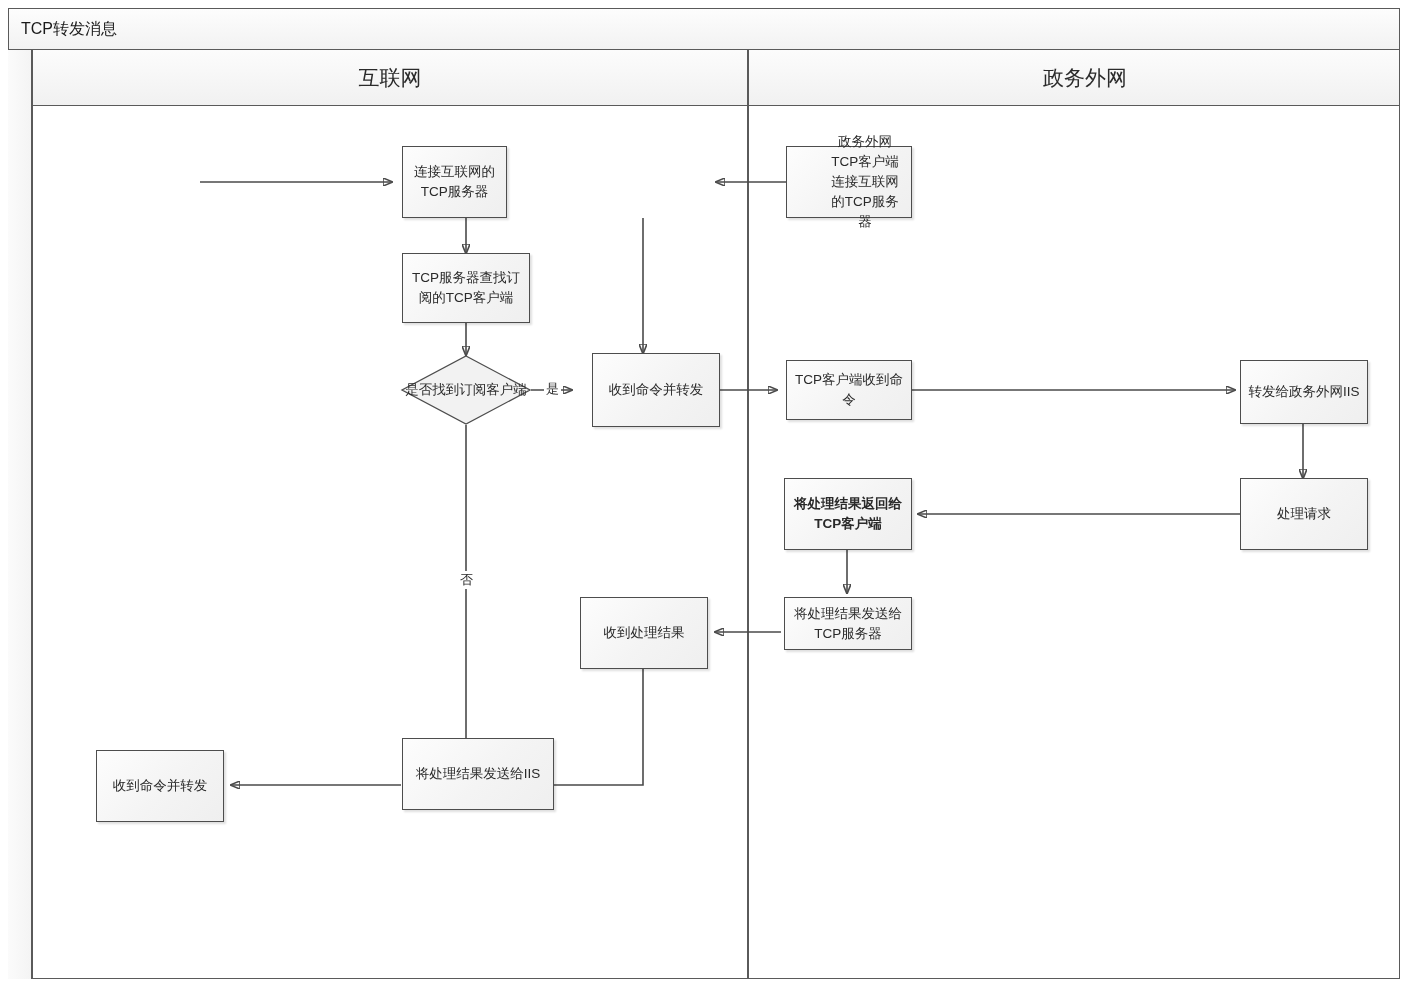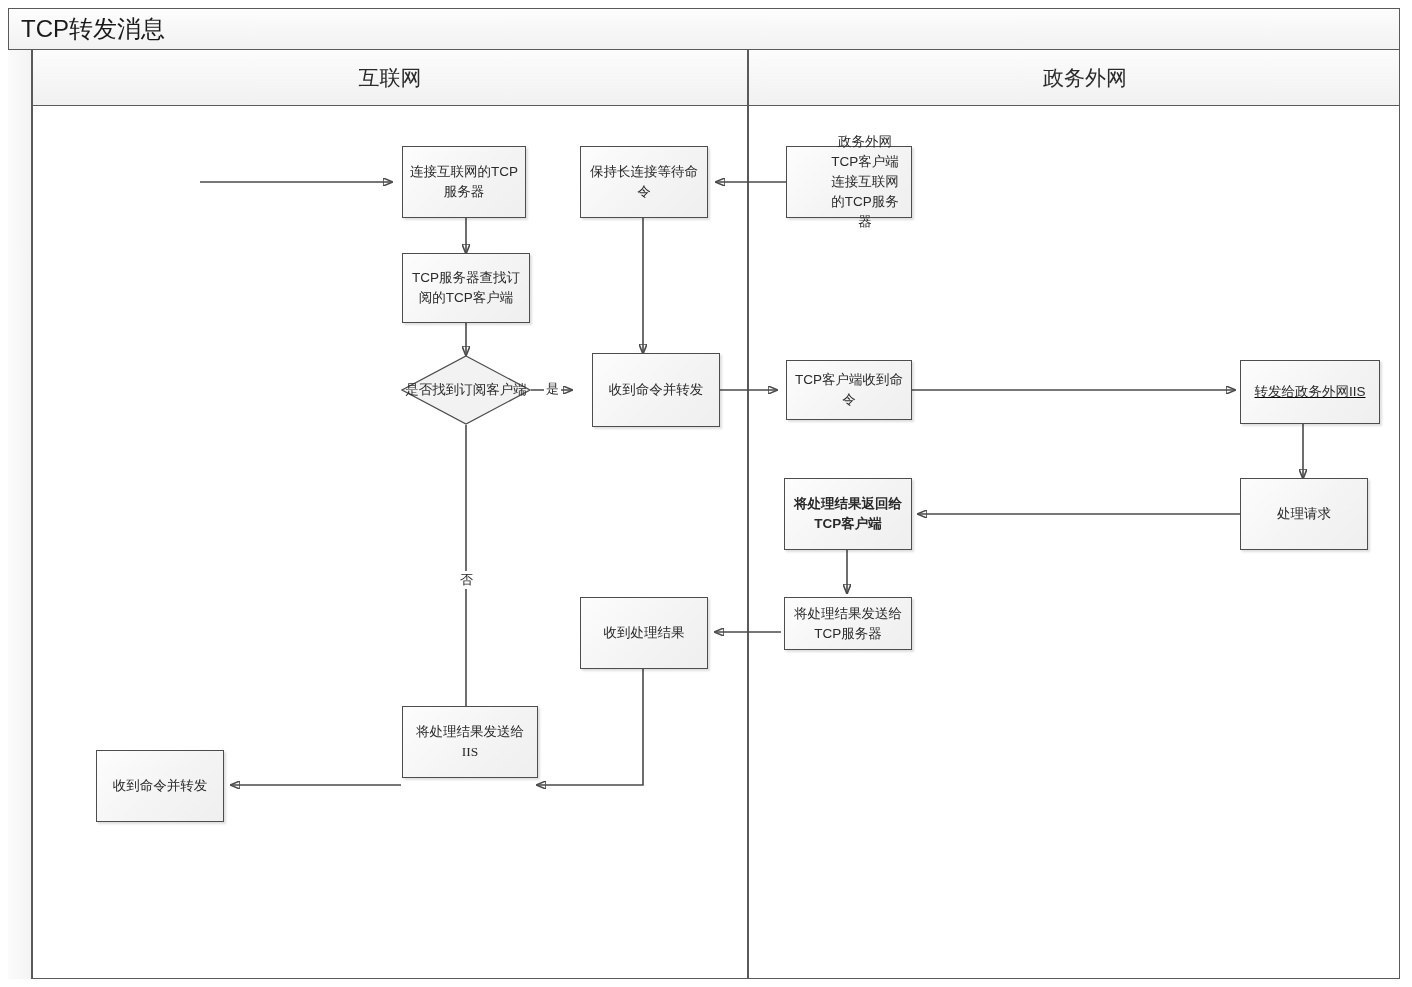--- a/index.html
+++ b/index.html
@@ -27,21 +27,21 @@
     top: 8px;
     width: 1392px;
     height: 42px;
     box-sizing: border-box;
     border: 1px solid #5a5a5a;
     background: linear-gradient(to bottom, #fdfdfd 0%, #f2f2f2 100%);
     display: flex;
     align-items: center;
   }
   .pool-title-text {
-    font-size: 24px;
+    font-size: 16px;
     color: #1a1a1a;
     padding-left: 12px;
     letter-spacing: 0px;
     white-space: nowrap;
   }
 
   .pool-body {
     position: absolute;
     left: 8px;
     top: 50px;
@@ -219,27 +219,24 @@
 
     <path d="M643,668 L643,785 L537,785" marker-end="url(#arrow)"></path>
 
     <path d="M401,785 L231,785" marker-end="url(#arrow)"></path>
   </svg>
 
   <div class="edge-label" style="left:544px; top:380px;">是</div>
   <div class="edge-label" style="left:458px; top:571px;">否</div>
 
 
-  <div class="node" style="left:402px; top:146px; width:124px; height:72px;">
+  <div class="node" style="left:402px; top:146px; width:105px; height:72px;">
     <span class="node-text">连接互联网的TCP服务器</span>
   </div>
 
-  <div class="node" style="left:580px; top:146px; width:128px; height:72px;">
-    <span class="node-text">保持长连接等待命令</span>
-  </div>
 
   <div class="node" style="left:786px; top:146px; width:126px; height:72px;padding-left:38px;">
     <span class="node-text">政务外网TCP客户端连接互联网的TCP服务器</span>
   </div>
 
   <div class="node" style="left:402px; top:253px; width:128px; height:70px;">
     <span class="node-text">TCP服务器查找订阅的TCP客户端</span>
   </div>
 
   <div class="decision" style="left:401px; top:355px; width:130px; height:70px;">
@@ -250,41 +247,41 @@
   </div>
 
   <div class="node" style="left:592px; top:353px; width:128px; height:74px;">
     <span class="node-text">收到命令并转发</span>
   </div>
 
   <div class="node" style="left:786px; top:360px; width:126px; height:60px;">
     <span class="node-text">TCP客户端收到命令</span>
   </div>
 
-  <div class="node" style="left:1240px; top:360px; width:140px; height:64px;text-decoration:underline;">
+  <div class="node" style="left:1240px; top:360px; width:128px; height:64px;">
     <span class="node-text">转发给政务外网IIS</span>
   </div>
 
   <div class="node" style="left:1240px; top:478px; width:128px; height:72px;">
     <span class="node-text">处理请求</span>
   </div>
 
   <div class="node" style="left:784px; top:478px; width:128px; height:72px;font-weight:bold;">
     <span class="node-text">将处理结果返回给TCP客户端</span>
   </div>
 
   <div class="node" style="left:784px; top:597px; width:128px; height:53px;">
     <span class="node-text">将处理结果发送给TCP服务器</span>
   </div>
 
   <div class="node" style="left:580px; top:597px; width:128px; height:72px;">
     <span class="node-text">收到处理结果</span>
   </div>
 
-  <div class="node" style="left:402px; top:706px; width:136px; height:72px;font-family:Liberation Serif, serif;">
+  <div class="node" style="left:402px; top:738px; width:152px; height:72px;">
     <span class="node-text">将处理结果发送给IIS</span>
   </div>
 
   <div class="node" style="left:96px; top:750px; width:128px; height:72px;">
     <span class="node-text">收到命令并转发</span>
   </div>
 
 </div>
 
 </body></html>

